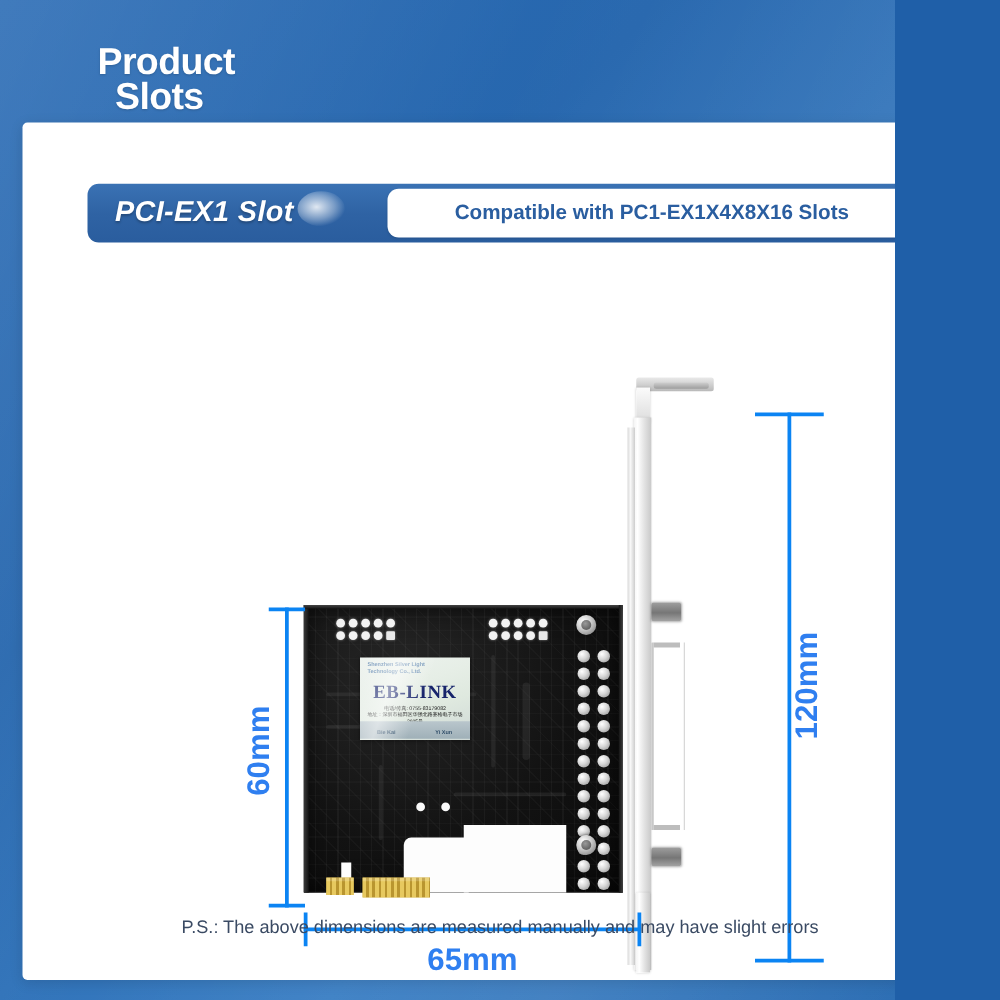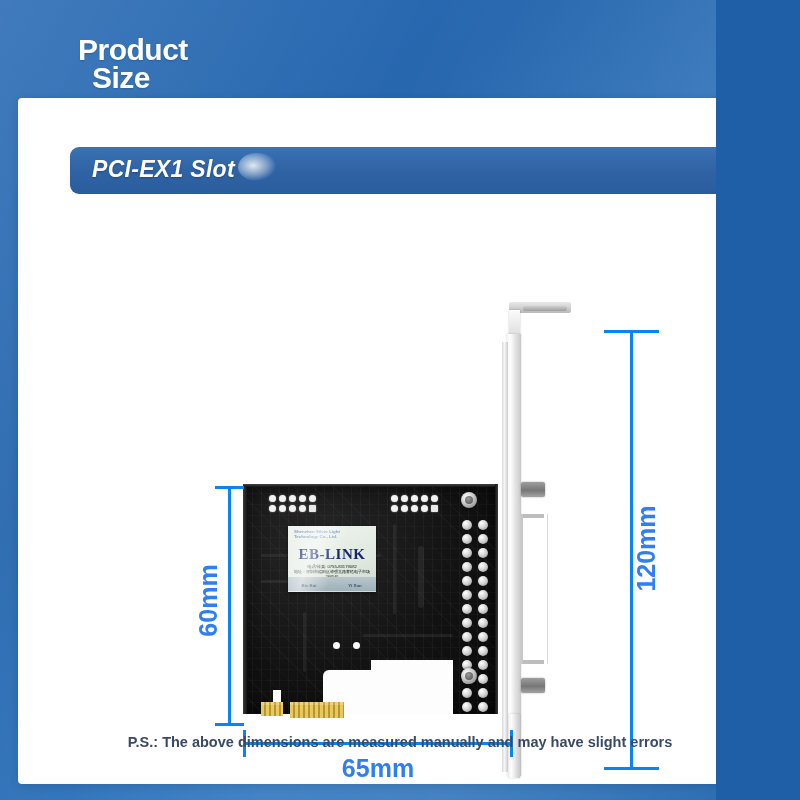--- a/index.html
+++ b/index.html
@@ -170,21 +170,21 @@
   
   .dimline{position:absolute;background:#0b84f3;}
   .dimlabel{
     position:absolute;color:#2f7ff0;font-weight:bold;white-space:nowrap;
   }
   .rot{transform-origin:50% 50%;}
 
   
   .ps{
     position:absolute;left:0;right:0;bottom:34px;text-align:center;
-    color:#3a4a63;font-weight:bold;font-size:14.5px;
+    color:#3a4a63;font-weight:normal;font-size:14.5px;
   }
 
   
   .sticker{
     position:absolute;left:270px;top:428px;width:88px;height:66px;
     background:linear-gradient(160deg,#eef3ef 0%,#e6eee6 38%,#dfe9df 62%,#cfd9d6 100%);
     box-shadow:0 1px 3px rgba(0,0,0,.55);
     overflow:hidden;
   }
   .sticker .s-co{
@@ -219,28 +219,31 @@
     pointer-events:none;
   }
 </style>
 </head>
 <body>
 
 <div id="stage">
 
   <div class="hdr-title">
     <span>Product</span>
-    <span class="l2">Size</span>
+    <span class="l2">Slots</span>
   </div>
 
   <div class="card">
 
     <div class="banner">
       <div class="banner-spark"></div>
       <div class="banner-label">PCI-EX1 Slot</div>
+      <div class="pill">
+        <span class="pill-text">Compatible with PC1-EX1X4X8X16 Slots</span>
+      </div>
     </div>
 
     <div class="figure">
 
       <div class="bracket-hook" style="left:491px;top:108px;width:62px;height:11px;"></div>
       <div class="bracket-hook" style="left:505px;top:112px;width:44px;height:5px;background:linear-gradient(180deg,#cfcfcf,#9d9d9d);"></div>
 
       <div class="bracket-top" style="left:491px;top:116px;width:11px;height:28px;"></div>
 
       <div class="bracket-strip" style="left:489px;top:140px;width:14px;height:442px;"></div>

